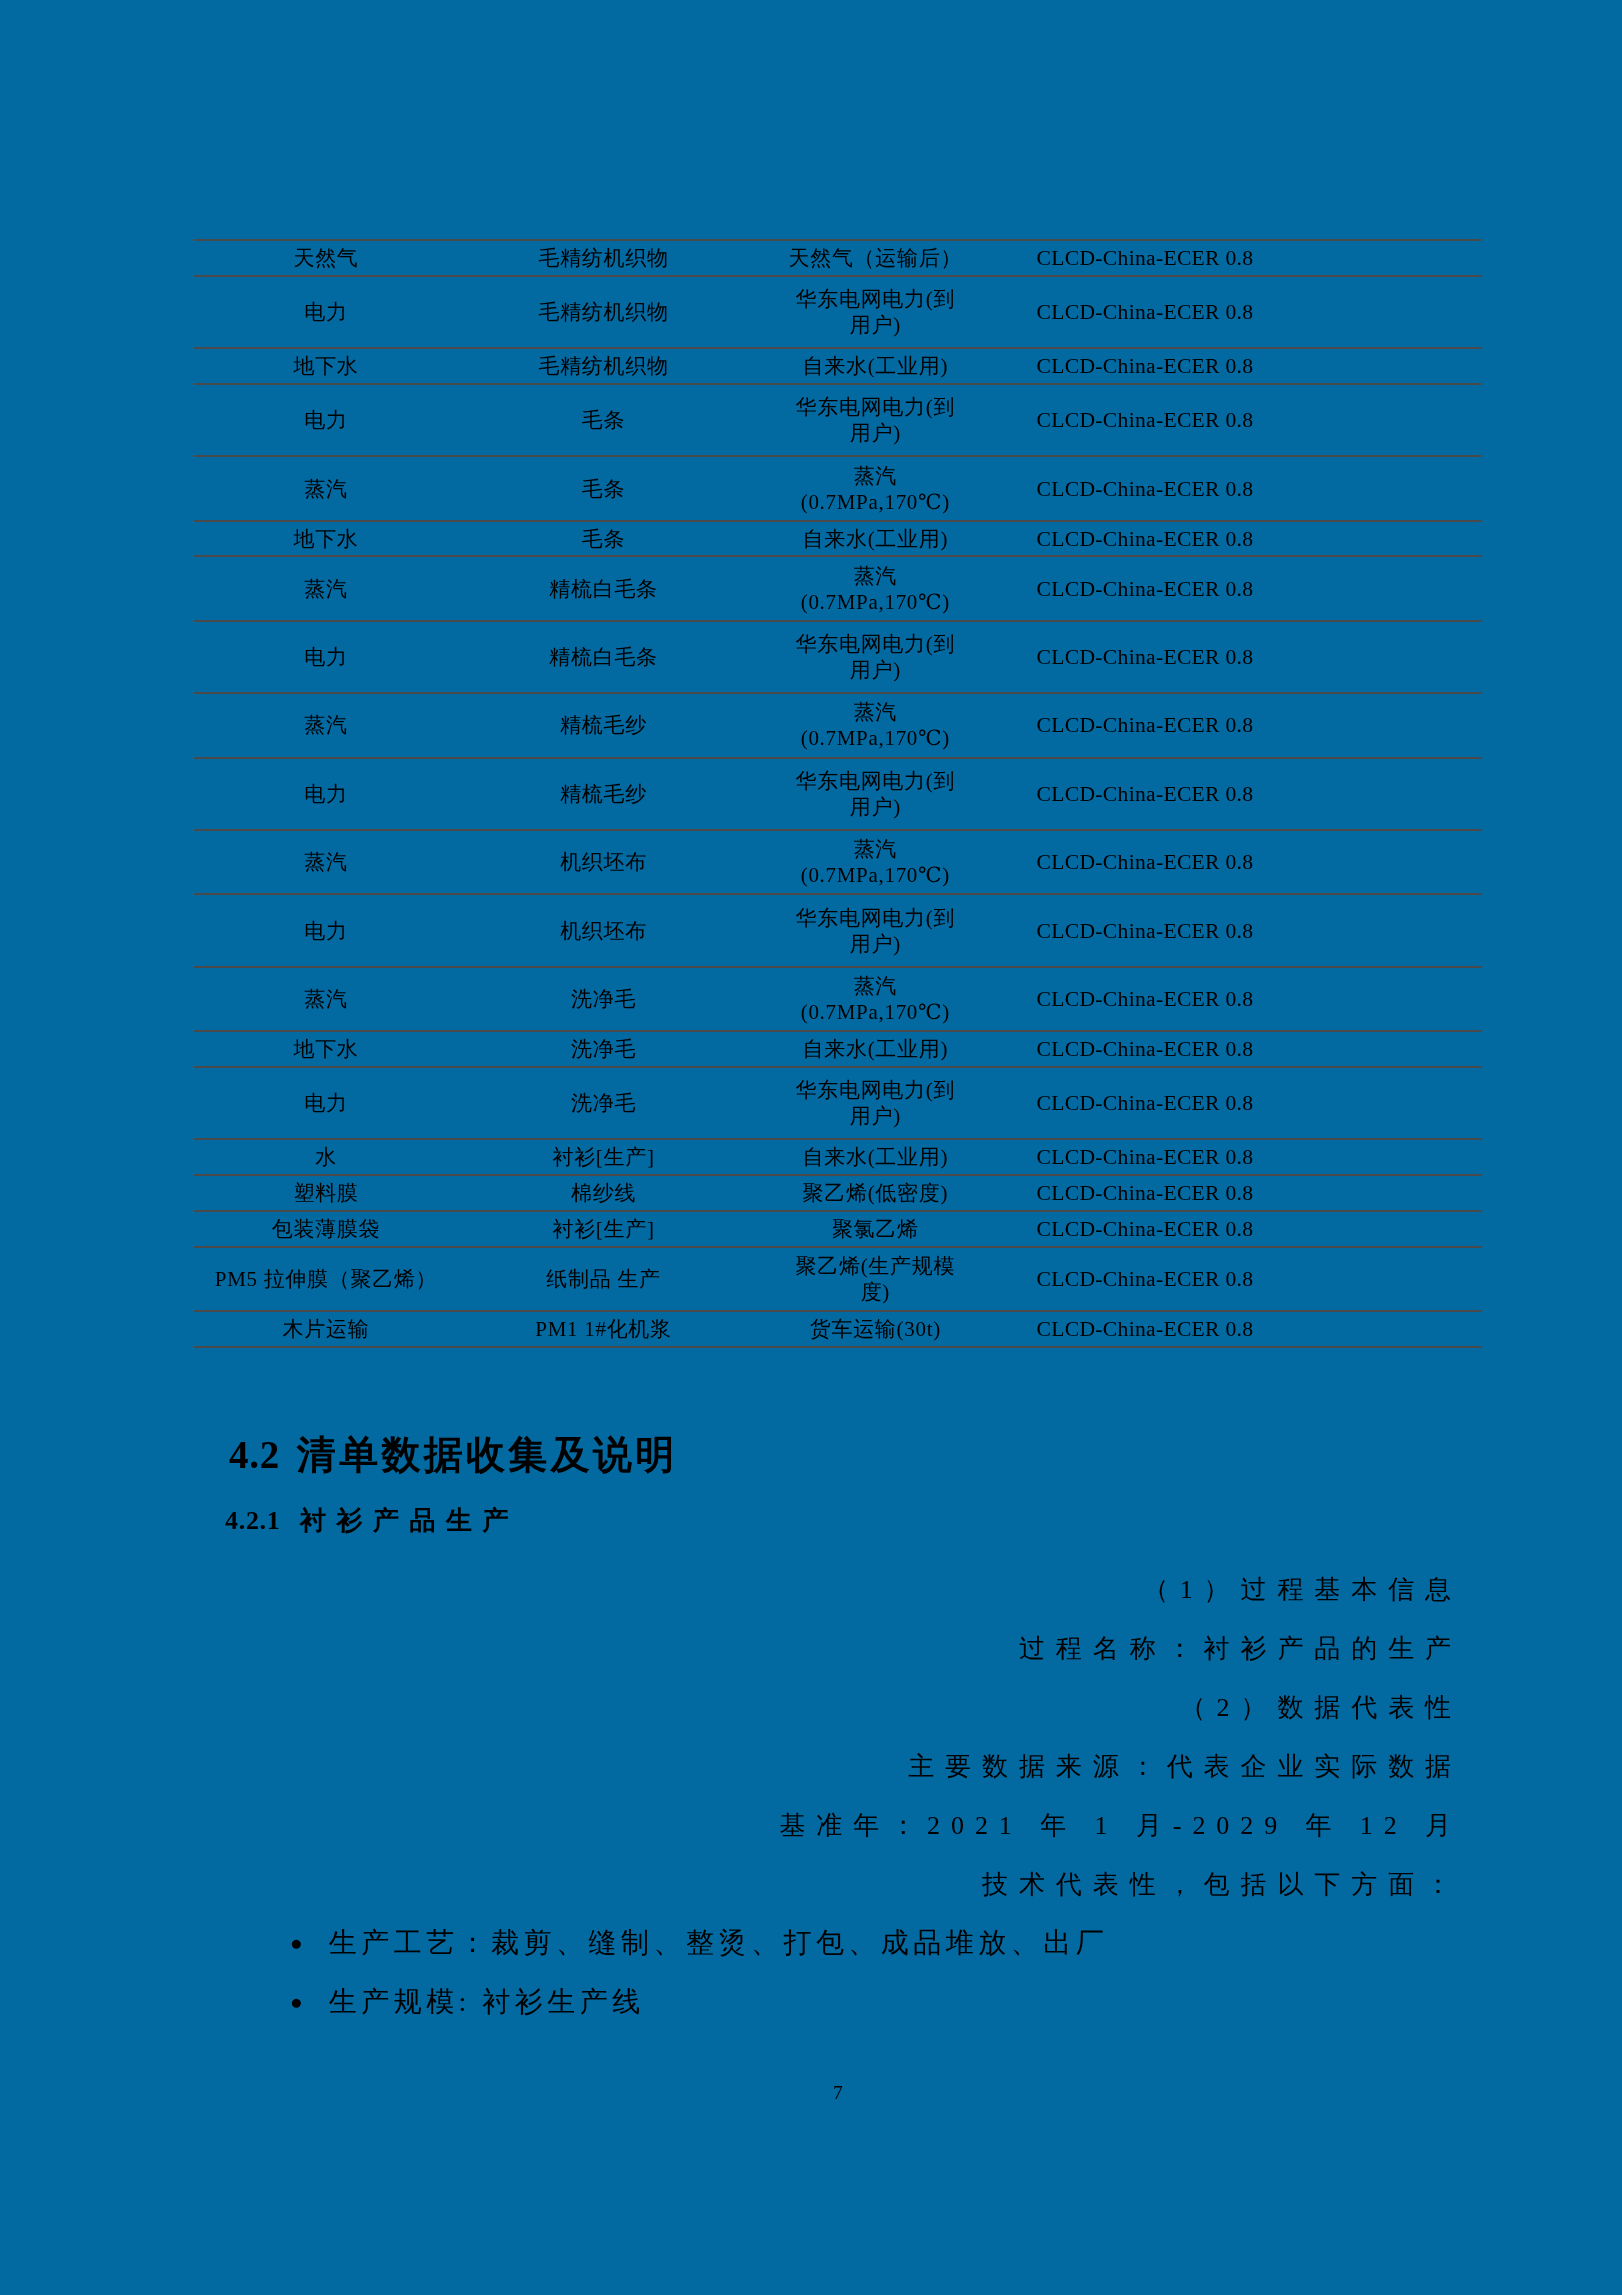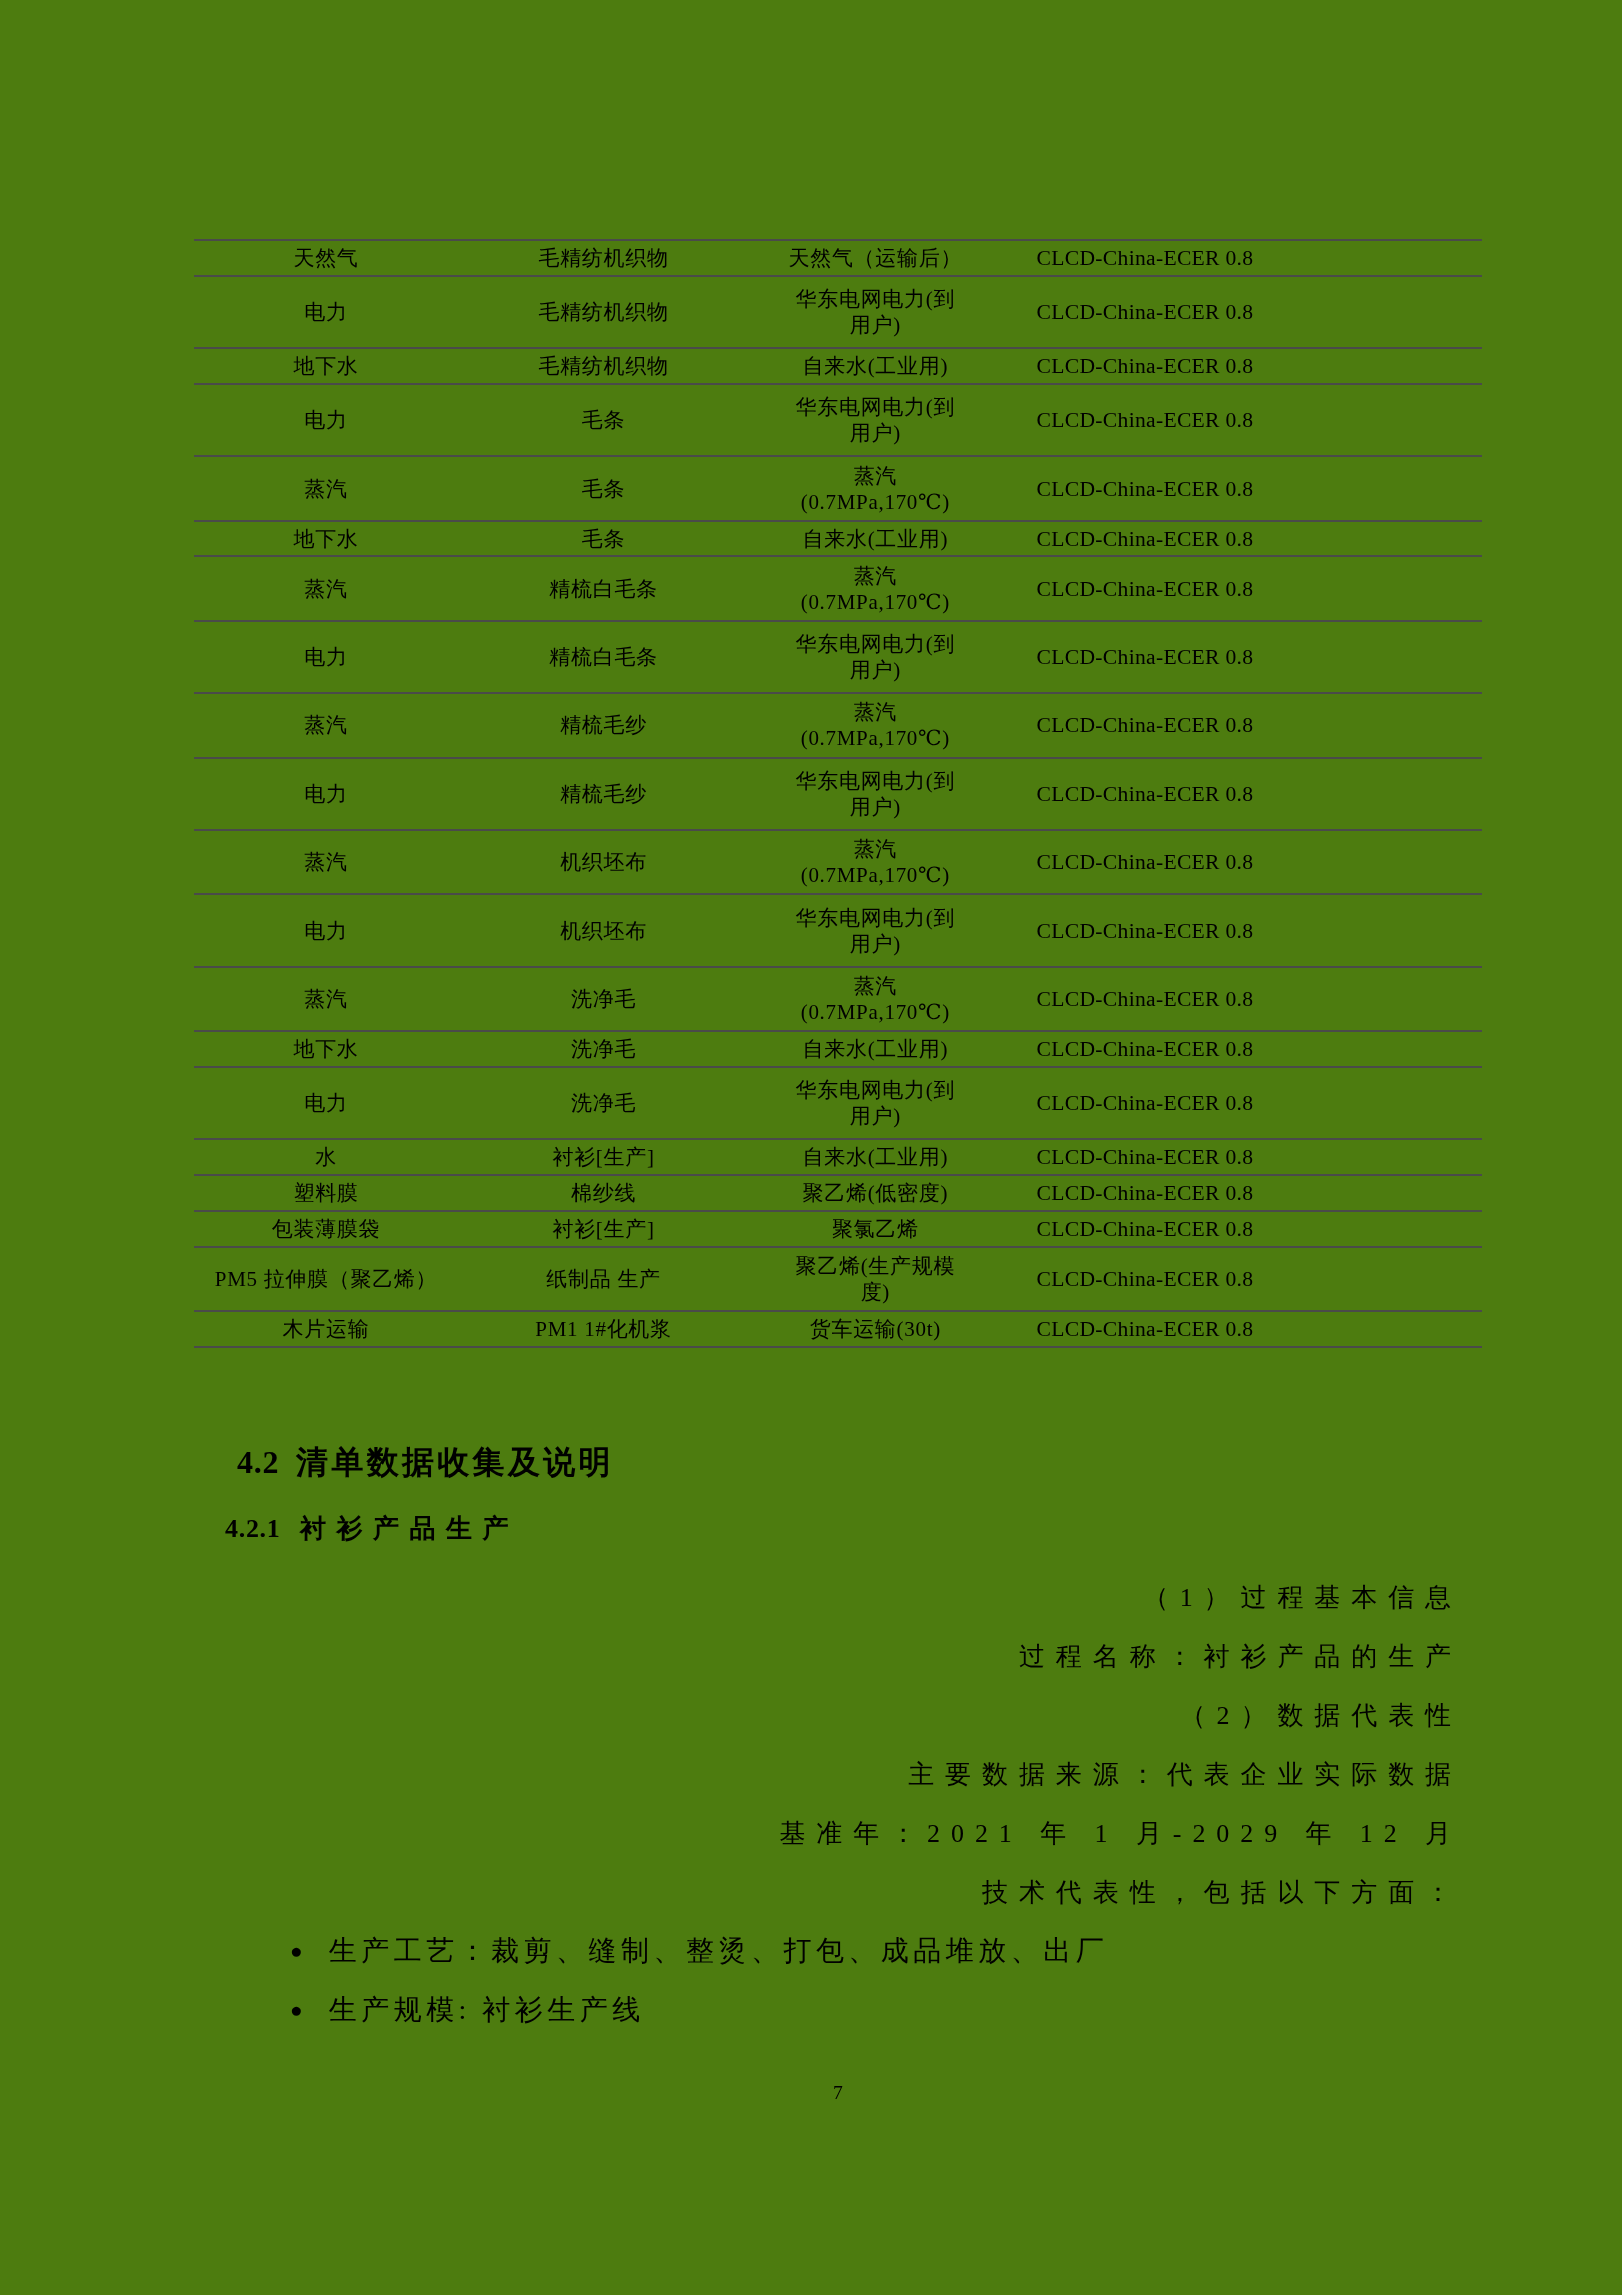--- a/index.html
+++ b/index.html
@@ -1,20 +1,20 @@
 <!DOCTYPE html>
 <html style="font-size:10.5px"><head>
 <meta charset="utf-8">
 <style>
   html,body{margin:0;padding:0;background:#e8e8e8;}
   .page{
     position:relative;
     width:1623px;height:2295px;
     margin:0 auto;
-    background:#4d7c0f;
+    background:#0369a1;
     color:#000;
     font-family:"Liberation Serif","DejaVu Serif",serif;
     overflow:hidden;
   }
 
   
   table.lci{
     position:absolute;left:194px;top:239px;width:1288px;
     border-collapse:collapse;
     border-top:2.6px solid #4a4a4a;
@@ -28,21 +28,21 @@
     padding:3.9px 2.6px;letter-spacing:0.7px;
   }
   .lci td.c3{white-space:pre-line;}
   .lci td.c4{text-align:left;padding-left:35px;font-size:21.6px;letter-spacing:0.3px;}
   .lci tr.s td{padding-top:3.9px;padding-bottom:3.9px;}
   .lci tr.m td{padding-top:5.2px;padding-bottom:5.2px;}
   .lci tr.l td{padding-top:9.2px;padding-bottom:9.2px;}
 
   
   .content{position:absolute;left:225px;top:1430px;width:1237px;}
-  .h42{margin:12px;font-size:32px;line-height:41px;font-weight:bold;letter-spacing:3.3px;}
+  .h42{margin:4px;font-size:39px;line-height:41px;font-weight:bold;letter-spacing:3.3px;}
   .h42 .num{letter-spacing:0.7px;margin-right:17px;}
   .h421{margin:26px 0 0 0;font-size:26px;line-height:39px;font-weight:bold;letter-spacing:10.5px;}
   .h421 .num{letter-spacing:0.7px;margin-right:19.6px;}
   .paras{margin-top:19.6px;text-align:right;}
   .para{margin:0;padding-left:63px;font-size:26px;line-height:59px;letter-spacing:0.42em;}
   .bullet{display:flex;align-items:center;height:59px;padding-left:65px;}
   .bullet .dot{font-size:21px;margin-right:26px;line-height:1;}
   .bullet .btxt{font-size:28px;letter-spacing:0.16em;}
 
   

